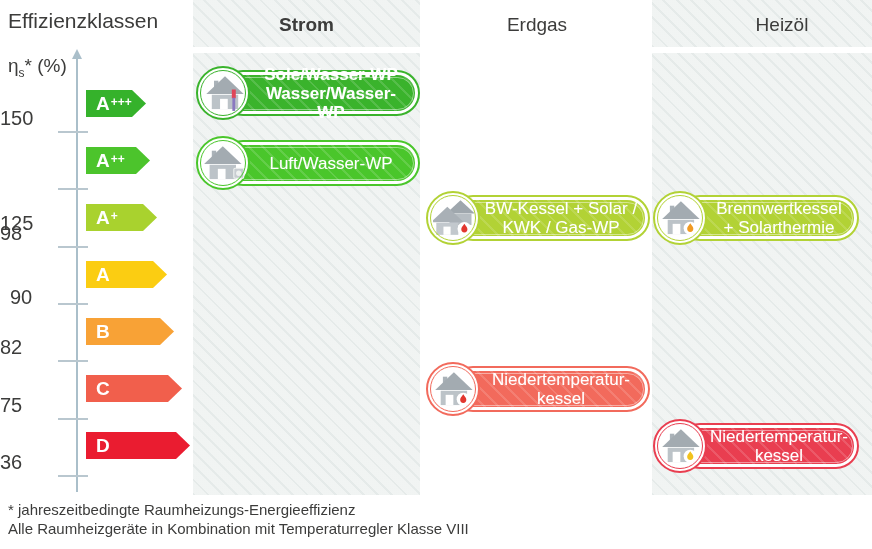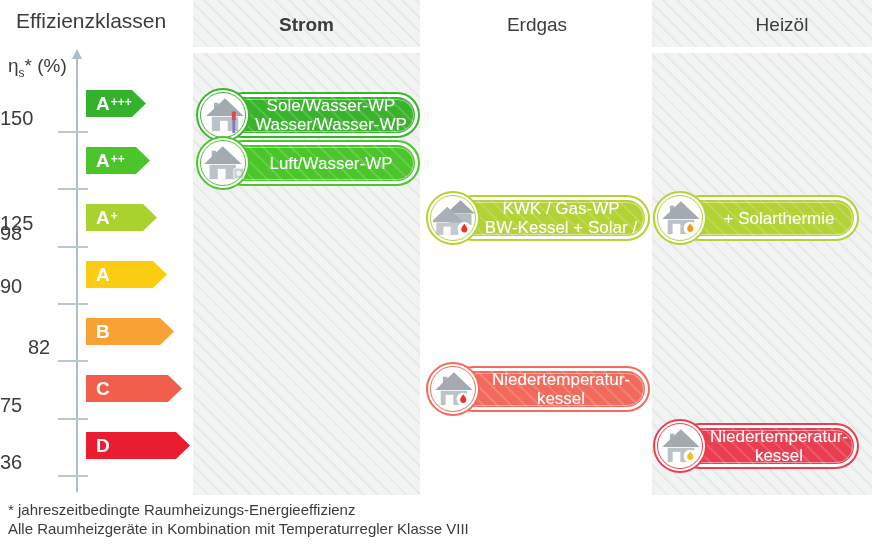--- a/index.html
+++ b/index.html
@@ -11,21 +11,21 @@
   .colblock{
     position:absolute;background-color:#eef1f0;
     background-image:repeating-linear-gradient(45deg,
       rgba(222,229,228,0.55) 0 2px, rgba(243,246,245,0.55) 2px 10px);
   }
   .hdr-label{
     position:absolute;top:13px;height:24px;line-height:24px;
     font-size:19px;text-align:center;color:#3c3c3b;
   }
   
-  .title{position:absolute;left:16px;top:9px;font-size:21px;color:#3c3c3b;}
+  .title{position:absolute;left:8px;top:9px;font-size:21px;color:#3c3c3b;}
   .eta{position:absolute;left:8px;top:55px;font-size:19px;}
   .eta sub{font-size:12px;}
   
   .axis-line{position:absolute;left:76px;top:58px;width:2px;height:434px;background:#aabfca;}
   .axis-arrow{position:absolute;left:72px;top:49px;width:0;height:0;
     border-left:5px solid transparent;border-right:5px solid transparent;
     border-bottom:10px solid #aabfca;}
   .tick{position:absolute;left:58px;width:30px;height:1.5px;background:#b9c7cf;}
   .tick-label{position:absolute;left:0;width:52px;height:22px;text-align:left;
     font-size:20px;line-height:22px;color:#3c3c3b;}
@@ -81,22 +81,22 @@
   <div class="tick" style="top:131px;"></div>
   <div class="tick" style="top:188px;"></div>
   <div class="tick" style="top:246px;"></div>
   <div class="tick" style="top:303px;"></div>
   <div class="tick" style="top:360px;"></div>
   <div class="tick" style="top:418px;"></div>
   <div class="tick" style="top:475px;"></div>
   <div class="tick-label" style="top:107px;">150</div>
   <div class="tick-label" style="top:164px;margin-top:48px;">125</div>
   <div class="tick-label" style="top:222px;">98</div>
-  <div class="tick-label" style="top:275px;">90</div>
-  <div class="tick-label" style="top:336px;padding-left:28px;">82</div>
+  <div class="tick-label" style="top:286px;padding-left:10px;">90</div>
+  <div class="tick-label" style="top:336px;">82</div>
   <div class="tick-label" style="top:394px;">75</div>
   <div class="tick-label" style="top:451px;">36</div>
 
   <div class="class-arrow" style="top: 90px; width: 60px; --c: #35b22b;">
       <span>A</span>
       <sup>+++</sup>
     </div>
   <div class="class-arrow" style="top: 147px; width: 64px; --c: #4cc42c;">
       <span>A</span>
       <sup>++</sup>
@@ -115,21 +115,21 @@
     </div>
   <div class="class-arrow" style="top: 375px; width: 96px; --c: #f15f4c;">
       <span>C</span>
       <sup></sup>
     </div>
   <div class="class-arrow" style="top: 432px; width: 104px; --c: #ea1c30;">
       <span>D</span>
       <sup></sup>
     </div>
 
-  <div class="badge" style="left: 196px; top: 88px; width: 224px; --c: #3ab32c;">
+  <div class="badge" style="left: 196px; top: 66px; width: 224px; font-weight: bold; --c: #3ab32c;">
     <div class="ring"></div>
     <div class="fill"></div>
     <div class="circle">
       <svg width="44" height="44" viewBox="0 0 40 40">
         <rect x="10" y="7" width="4" height="7" fill="#aab2b8"></rect>
         <polygon points="20,3 37,19 3,19" fill="#a3abb1"></polygon>
         <rect x="8" y="19.8" width="24" height="13" fill="#bcc3c8"></rect>
         <rect x="15.5" y="23.5" width="7" height="9.3" fill="#fff"></rect>
         <rect x="26.2" y="15" width="3.6" height="8" fill="#e04558"></rect>
         <rect x="26.7" y="22.5" width="2.6" height="12" fill="#8a79c0"></rect>
@@ -168,39 +168,40 @@
         <polygon points="25,2 38,14 12,14" fill="#9fa7ad"></polygon>
         <rect x="15" y="14.5" width="20" height="10" fill="#b6bdc2"></rect>
         <polygon points="13,8 28,22 -2,22" fill="#a9b0b6"></polygon>
         <rect x="3" y="22.5" width="20" height="11" fill="#c2c8cd"></rect>
         <rect x="9.5" y="26" width="6.5" height="7.5" fill="#fff"></rect>
         <circle cx="28.5" cy="28" r="6.2" fill="#fff"></circle>
         <path d="M28.5 23.5 c1.6 2.2 2.8 3.5 2.8 5 a2.8 2.8 0 1 1 -5.6 0 c0 -1.5 1.2 -2.8 2.8 -5 Z" fill="#e2372f"></path>
       </svg>
     </div>
     <div class="btext">
+      <div>BW-Kessel + Solar /</div>
       <div>KWK / Gas-WP</div>
-      <div>BW-Kessel + Solar /</div>
     </div>
   </div>
 
   <div class="badge" style="left: 653px; top: 191px; width: 206px; --c: #b2d235;">
     <div class="ring"></div>
     <div class="fill"></div>
     <div class="circle">
       <svg width="44" height="44" viewBox="0 0 40 40">
         <rect x="9" y="7" width="4" height="7" fill="#aab2b8"></rect>
         <polygon points="19,3 36,19 2,19" fill="#a3abb1"></polygon>
         <rect x="7" y="19.8" width="24" height="13" fill="#bcc3c8"></rect>
         <rect x="11.5" y="23.5" width="7" height="9.3" fill="#fff"></rect>
         <circle cx="27.5" cy="27.5" r="6" fill="#fff"></circle>
         <path d="M27.5 23 c1.6 2.2 2.8 3.5 2.8 5 a2.8 2.8 0 1 1 -5.6 0 c0 -1.5 1.2 -2.8 2.8 -5 Z" fill="#f09a23"></path>
       </svg>
     </div>
     <div class="btext">
+      <div>Brennwertkessel</div>
       <div>+ Solarthermie</div>
     </div>
   </div>
 
   <div class="badge" style="left: 426px; top: 362px; width: 224px; --c: #f26a5c;">
     <div class="ring"></div>
     <div class="fill"></div>
     <div class="circle">
       <svg width="44" height="44" viewBox="0 0 40 40">
         <rect x="9" y="7" width="4" height="7" fill="#aab2b8"></rect>

